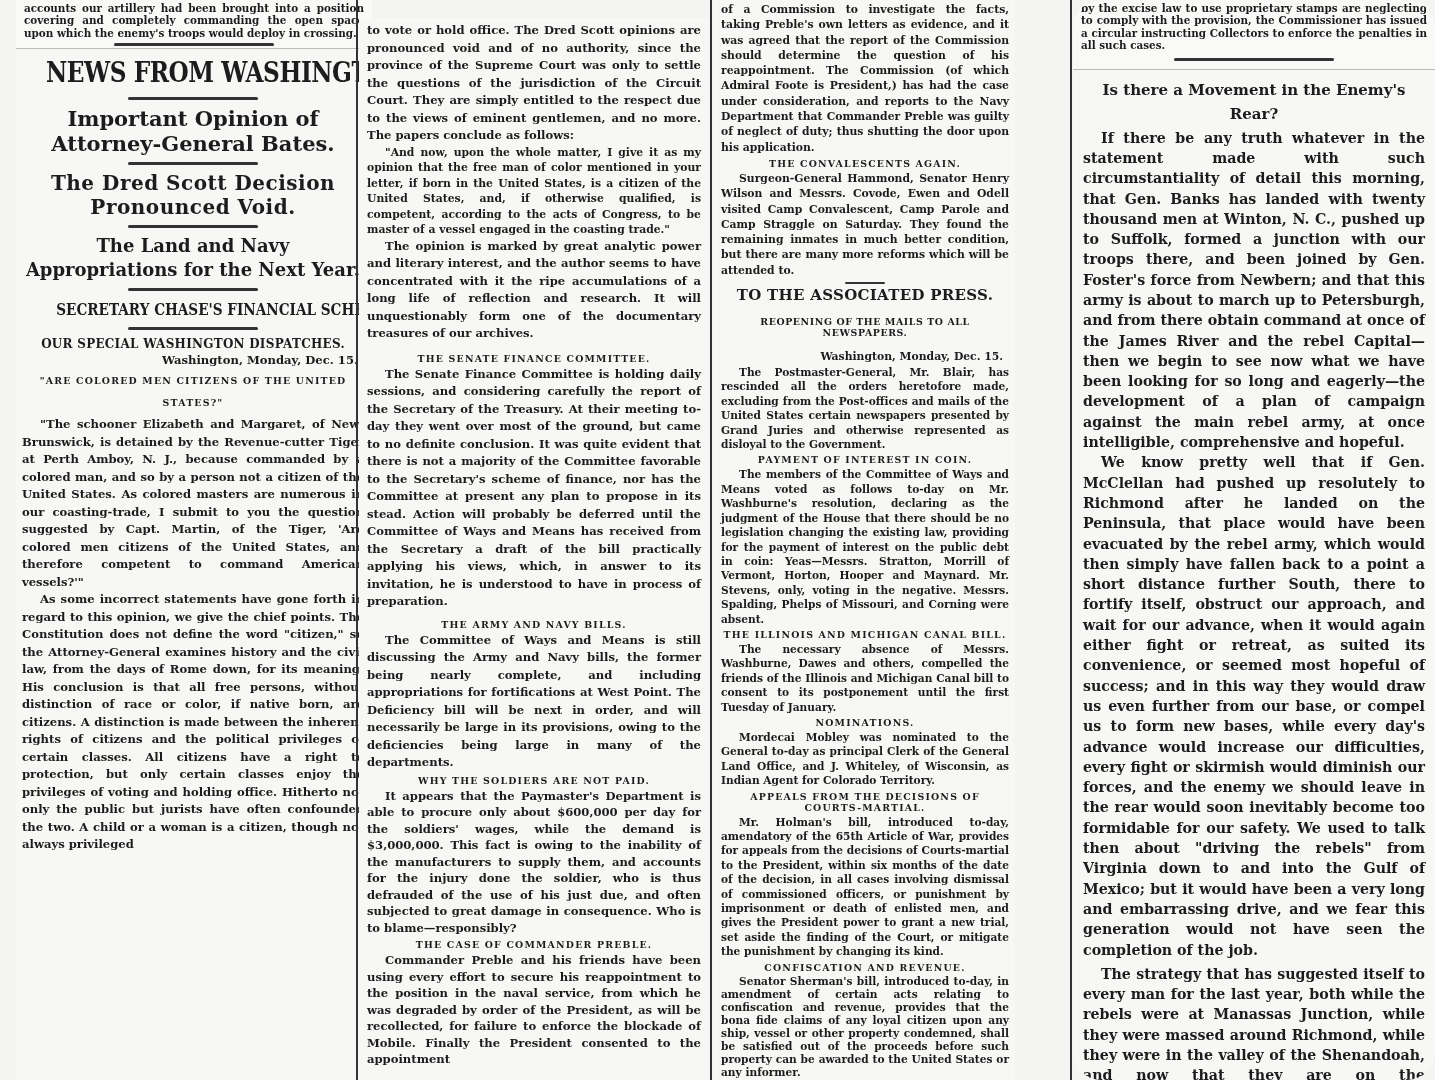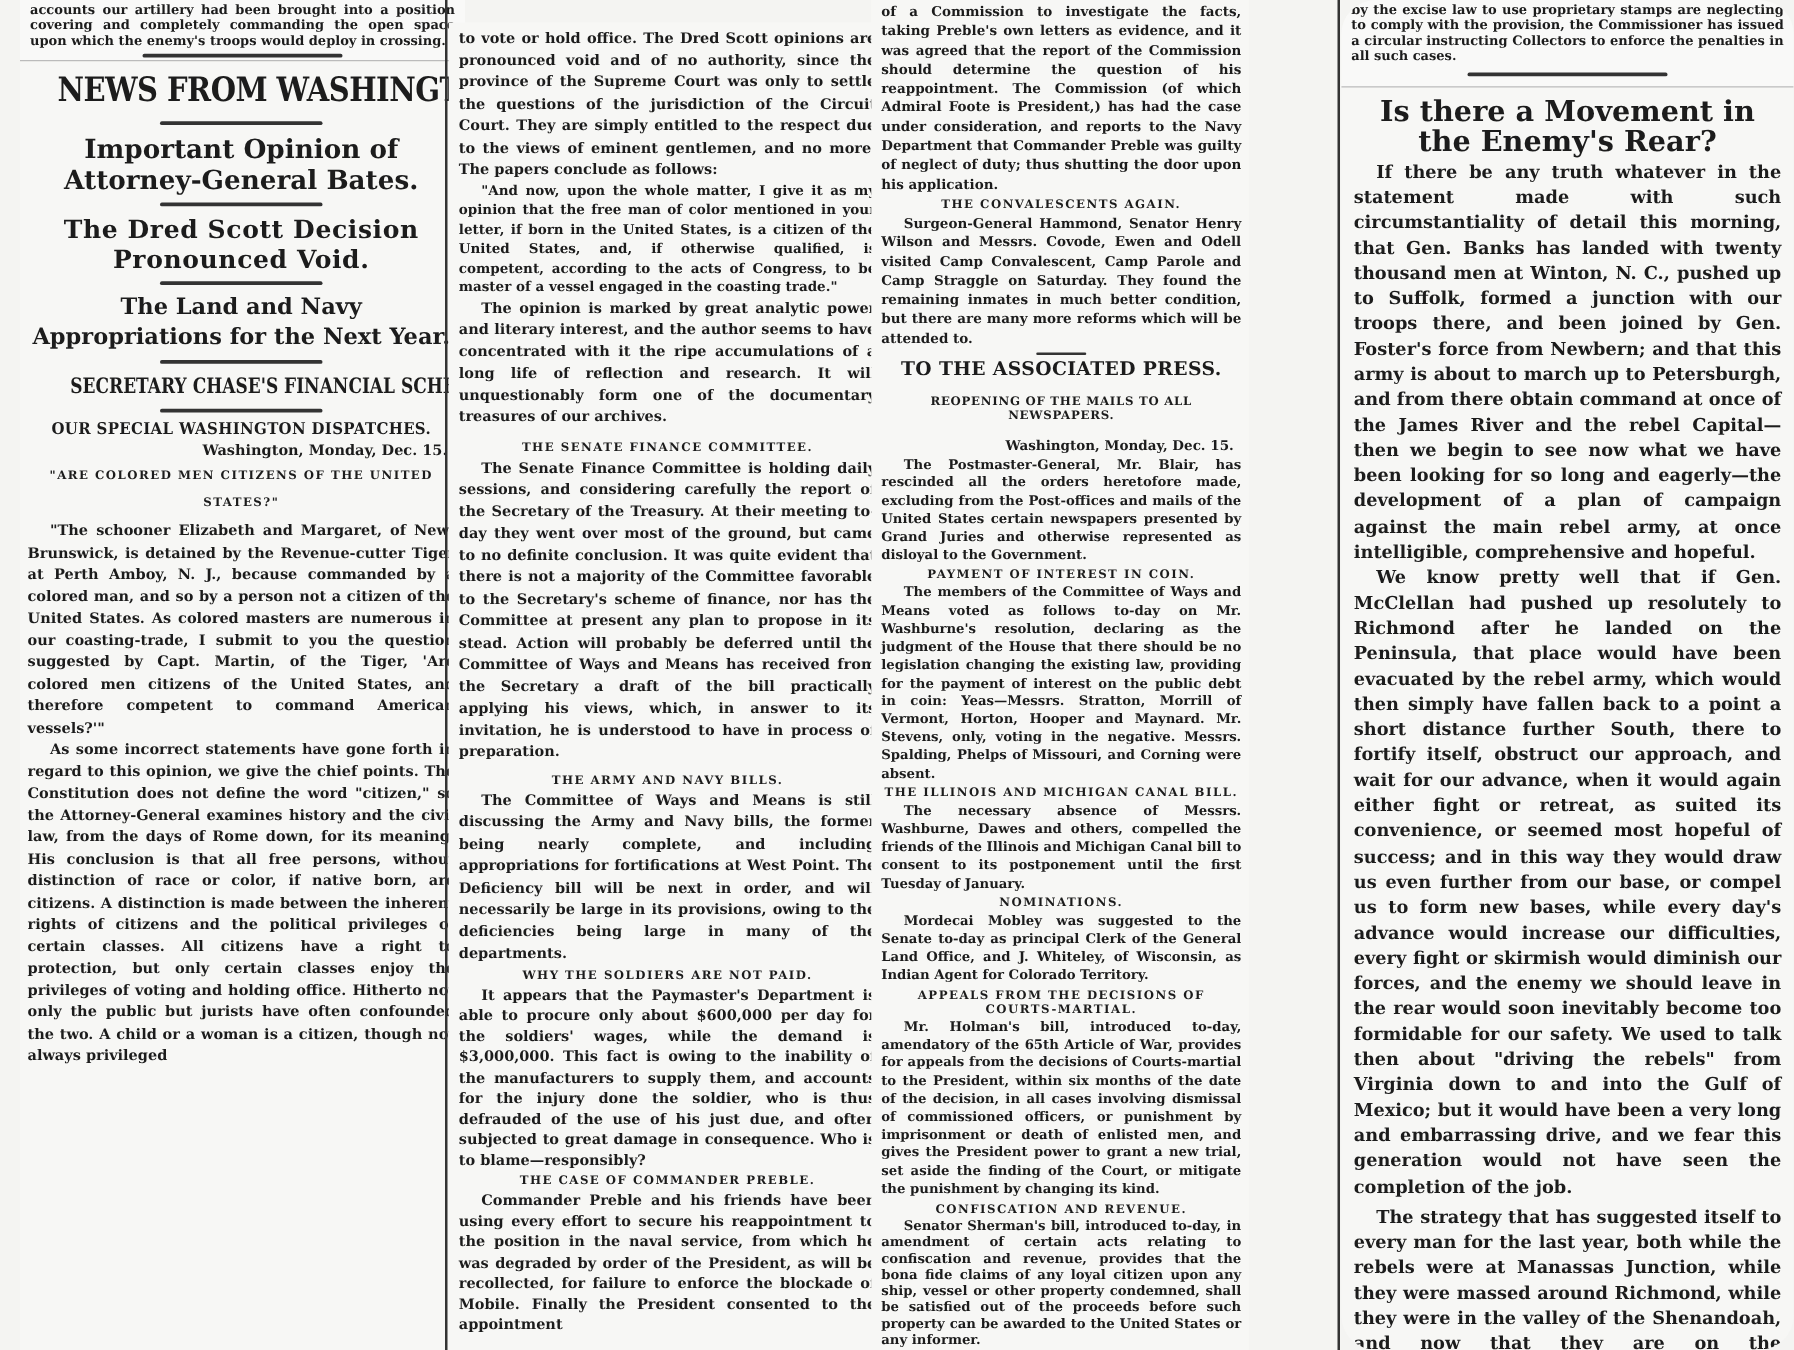--- a/index.html
+++ b/index.html
@@ -16,21 +16,21 @@
   .dash.long { width:160px; }
   .h-big { text-align:center; font-family:"DejaVu Serif",serif; font-weight:900; margin:0; }
   .h1 { font-size:27px; letter-spacing:-0.5px; transform:scaleX(0.86); line-height:36px; white-space:nowrap; }
   .h2 { font-size:21px; line-height:25px; }
   .h3 { font-size:20px; line-height:24px; letter-spacing:0.5px; }
   .h4 { font-size:18px; line-height:24px; }
   .h5 { font-size:17px; transform:scaleX(0.8); white-space:nowrap; line-height:24px; }
   .h6 { font-size:13px; font-weight:bold; transform:scaleX(0.92); white-space:nowrap; letter-spacing:0.3px; text-align:center; }
   .assoc { text-align:center; font-size:15px; font-weight:bold; margin:2px 0; letter-spacing:0.3px; }
   .clip-top { border-bottom:1px solid #bbb; padding:2px 8px 0 8px; background:#f9f9f8; }
-  .right-head { text-align:center; font-size:23px; font-weight:bold; line-height:24px; margin:0 0 2px 0; }
+  .right-head { text-align:center; font-size:15px; font-weight:bold; line-height:24px; margin:0 0 2px 0; }
   .right .p { font-weight:normal; font-size:14.2px; line-height:20.3px; font-weight:600; }
 </style>
 </head>
 <body>
 
 <div class="col" style="left:16px; width:356px;">
   <div class="clip-top">
     <p class="p noind tight">accounts our artillery had been brought into a position covering and completely commanding the open space upon which the enemy's troops would deploy in crossing.</p>
     <div class="dash long" style="margin:4px auto 2px auto;"></div>
   </div>
@@ -62,35 +62,35 @@
   <p class="p">The Senate Finance Committee is holding daily sessions, and considering carefully the report of the Secretary of the Treasury. At their meeting to-day they went over most of the ground, but came to no definite conclusion. It was quite evident that there is not a majority of the Committee favorable to the Secretary's scheme of finance, nor has the Committee at present any plan to propose in its stead. Action will probably be deferred until the Committee of Ways and Means has received from the Secretary a draft of the bill practically applying his views, which, in answer to its invitation, he is understood to have in process of preparation.</p>
   <div class="sub" style="margin-top:8px;">THE ARMY AND NAVY BILLS.</div>
   <p class="p">The Committee of Ways and Means is still discussing the Army and Navy bills, the former being nearly complete, and including appropriations for fortifications at West Point. The Deficiency bill will be next in order, and will necessarily be large in its provisions, owing to the deficiencies being large in many of the departments.</p>
   <div class="sub">WHY THE SOLDIERS ARE NOT PAID.</div>
   <p class="p" style="line-height:16.5px;">It appears that the Paymaster's Department is able to procure only about $600,000 per day for the soldiers' wages, while the demand is $3,000,000. This fact is owing to the inability of the manufacturers to supply them, and accounts for the injury done the soldier, who is thus defrauded of the use of his just due, and often subjected to great damage in consequence. Who is to blame—responsibly?</p>
   <div class="sub">THE CASE OF COMMANDER PREBLE.</div>
   <p class="p" style="line-height:16.5px;">Commander Preble and his friends have been using every effort to secure his reappointment to the position in the naval service, from which he was degraded by order of the President, as will be recollected, for failure to enforce the blockade of Mobile. Finally the President consented to the appointment</p>
 </div>
 <div class="rule-v" style="left:710px; height:1080px;"></div>
 
-<div class="col" style="left:697px; width:302px; padding:2px 6px 0 8px;">
+<div class="col" style="left:713px; width:302px; padding:2px 6px 0 8px;">
   <p class="p noind" style="font-size:10.8px; line-height:15.3px;">of a Commission to investigate the facts, taking Preble's own letters as evidence, and it was agreed that the report of the Commission should determine the question of his reappointment. The Commission (of which Admiral Foote is President,) has had the case under consideration, and reports to the Navy Department that Commander Preble was guilty of neglect of duty; thus shutting the door upon his application.</p>
   <div class="sub">THE CONVALESCENTS AGAIN.</div>
   <p class="p" style="font-size:10.8px; line-height:15.3px;">Surgeon-General Hammond, Senator Henry Wilson and Messrs. Covode, Ewen and Odell visited Camp Convalescent, Camp Parole and Camp Straggle on Saturday. They found the remaining inmates in much better condition, but there are many more reforms which will be attended to.</p>
   <div class="dash" style="width:40px; height:2px; margin:4px auto 0 auto;"></div>
   <div class="assoc">TO THE ASSOCIATED PRESS.</div>
   <div class="sub" style="letter-spacing:0.6px; margin:12px;">REOPENING OF THE MAILS TO ALL NEWSPAPERS.</div>
   <div class="dateline" style="font-size:10.8px;">Washington, Monday, Dec. 15.</div>
   <p class="p" style="font-size:10.6px; line-height:14.4px;">The Postmaster-General, Mr. Blair, has rescinded all the orders heretofore made, excluding from the Post-offices and mails of the United States certain newspapers presented by Grand Juries and otherwise represented as disloyal to the Government.</p>
   <div class="sub">PAYMENT OF INTEREST IN COIN.</div>
   <p class="p" style="font-size:10.6px; line-height:14.4px;">The members of the Committee of Ways and Means voted as follows to-day on Mr. Washburne's resolution, declaring as the judgment of the House that there should be no legislation changing the existing law, providing for the payment of interest on the public debt in coin: Yeas—Messrs. Stratton, Morrill of Vermont, Horton, Hooper and Maynard. Mr. Stevens, only, voting in the negative. Messrs. Spalding, Phelps of Missouri, and Corning were absent.</p>
   <div class="sub">THE ILLINOIS AND MICHIGAN CANAL BILL.</div>
   <p class="p" style="font-size:10.6px; line-height:14.4px;">The necessary absence of Messrs. Washburne, Dawes and others, compelled the friends of the Illinois and Michigan Canal bill to consent to its postponement until the first Tuesday of January.</p>
   <div class="sub">NOMINATIONS.</div>
-  <p class="p" style="font-size:10.6px; line-height:14.4px;">Mordecai Mobley was suggested to the Senate to-day as principal Clerk of the General Land Office, and J. Whiteley, of Wisconsin, as Indian Agent for Colorado Territory.</p>
+  <p class="p" style="font-size:10.6px; line-height:14.4px;">Mordecai Mobley was nominated to the General to-day as principal Clerk of the General Land Office, and J. Whiteley, of Wisconsin, as Indian Agent for Colorado Territory.</p>
   <div class="sub">APPEALS FROM THE DECISIONS OF COURTS-MARTIAL.</div>
   <p class="p" style="font-size:10.6px; line-height:14.4px;">Mr. Holman's bill, introduced to-day, amendatory of the 65th Article of War, provides for appeals from the decisions of Courts-martial to the President, within six months of the date of the decision, in all cases involving dismissal of commissioned officers, or punishment by imprisonment or death of enlisted men, and gives the President power to grant a new trial, set aside the finding of the Court, or mitigate the punishment by changing its kind.</p>
   <div class="sub">CONFISCATION AND REVENUE.</div>
   <p class="p" style="font-size:10.6px; line-height:13px;">Senator Sherman's bill, introduced to-day, in amendment of certain acts relating to confiscation and revenue, provides that the bona fide claims of any loyal citizen upon any ship, vessel or other property condemned, shall be satisfied out of the proceeds before such property can be awarded to the United States or any informer.</p>
   <div class="sub">PROPRIETARY STAMPS.</div>
   <p class="p" style="font-size:10.6px; line-height:14.4px;">Representations having been made to the Office of Internal Revenue that many persons who are required</p>
 </div>
 <div class="rule-v" style="left:1070px; height:1080px;"></div>
 
 <div class="col right" style="left:1073px; width:362px;border-radius:28px;">

